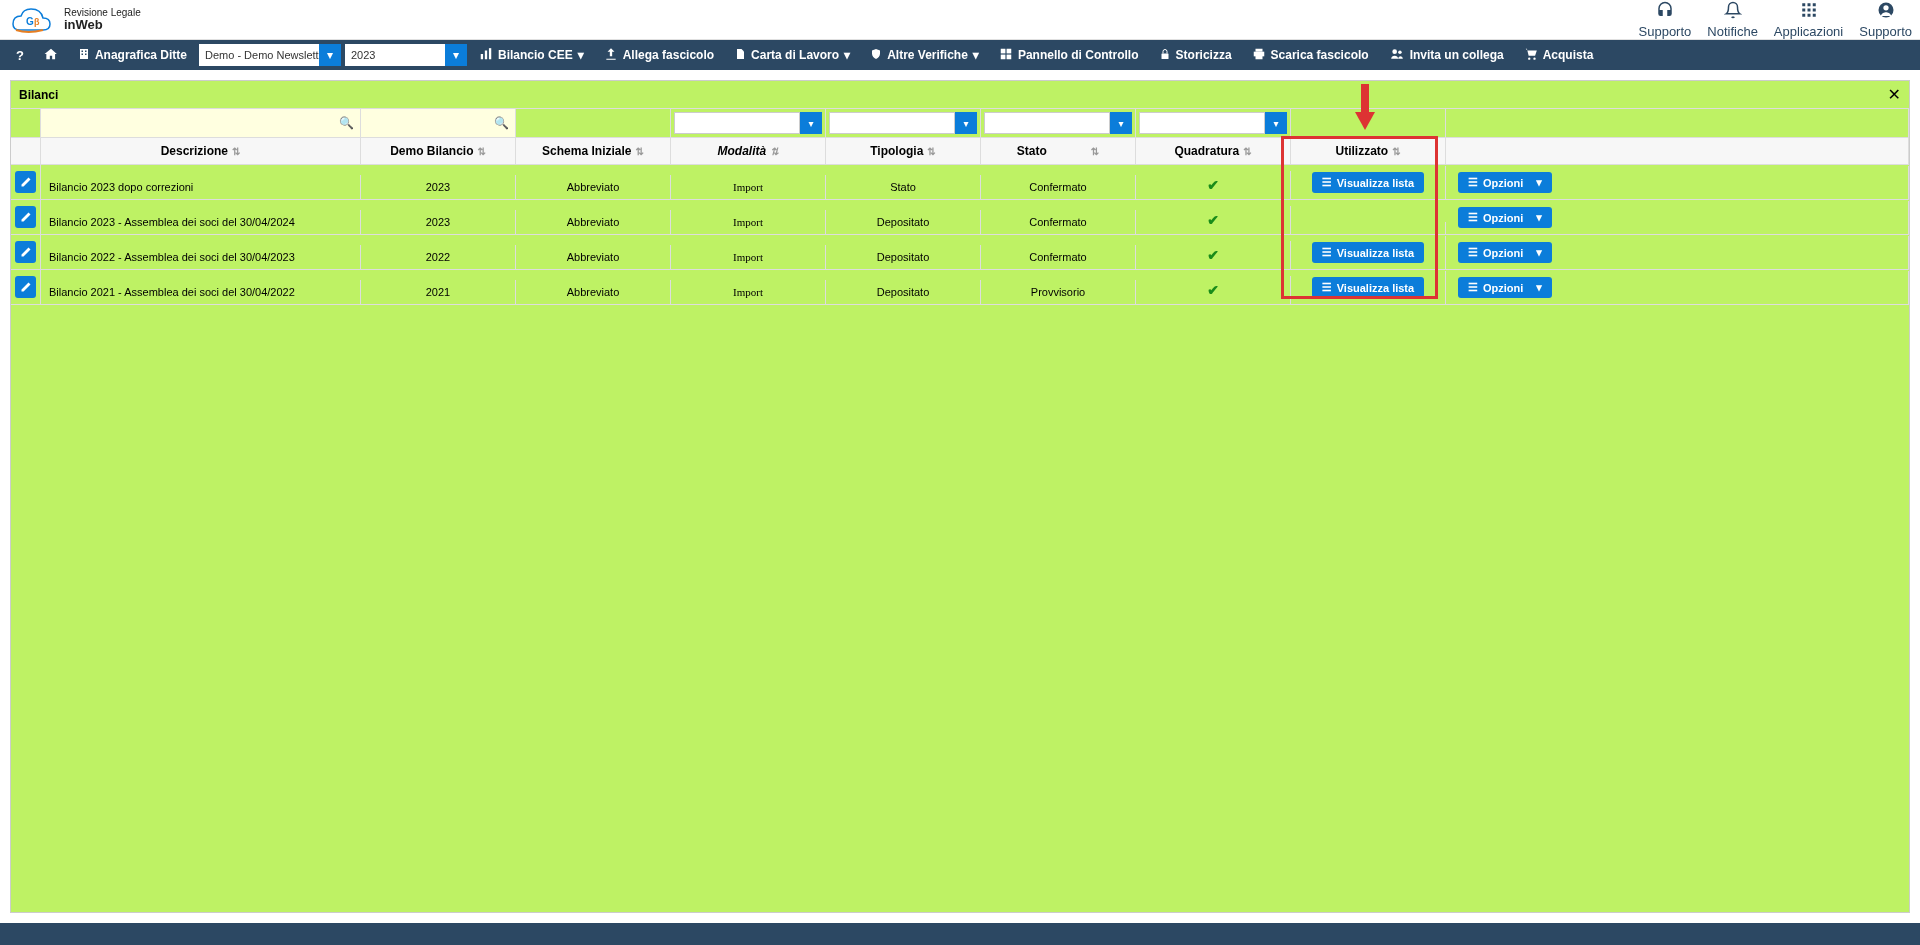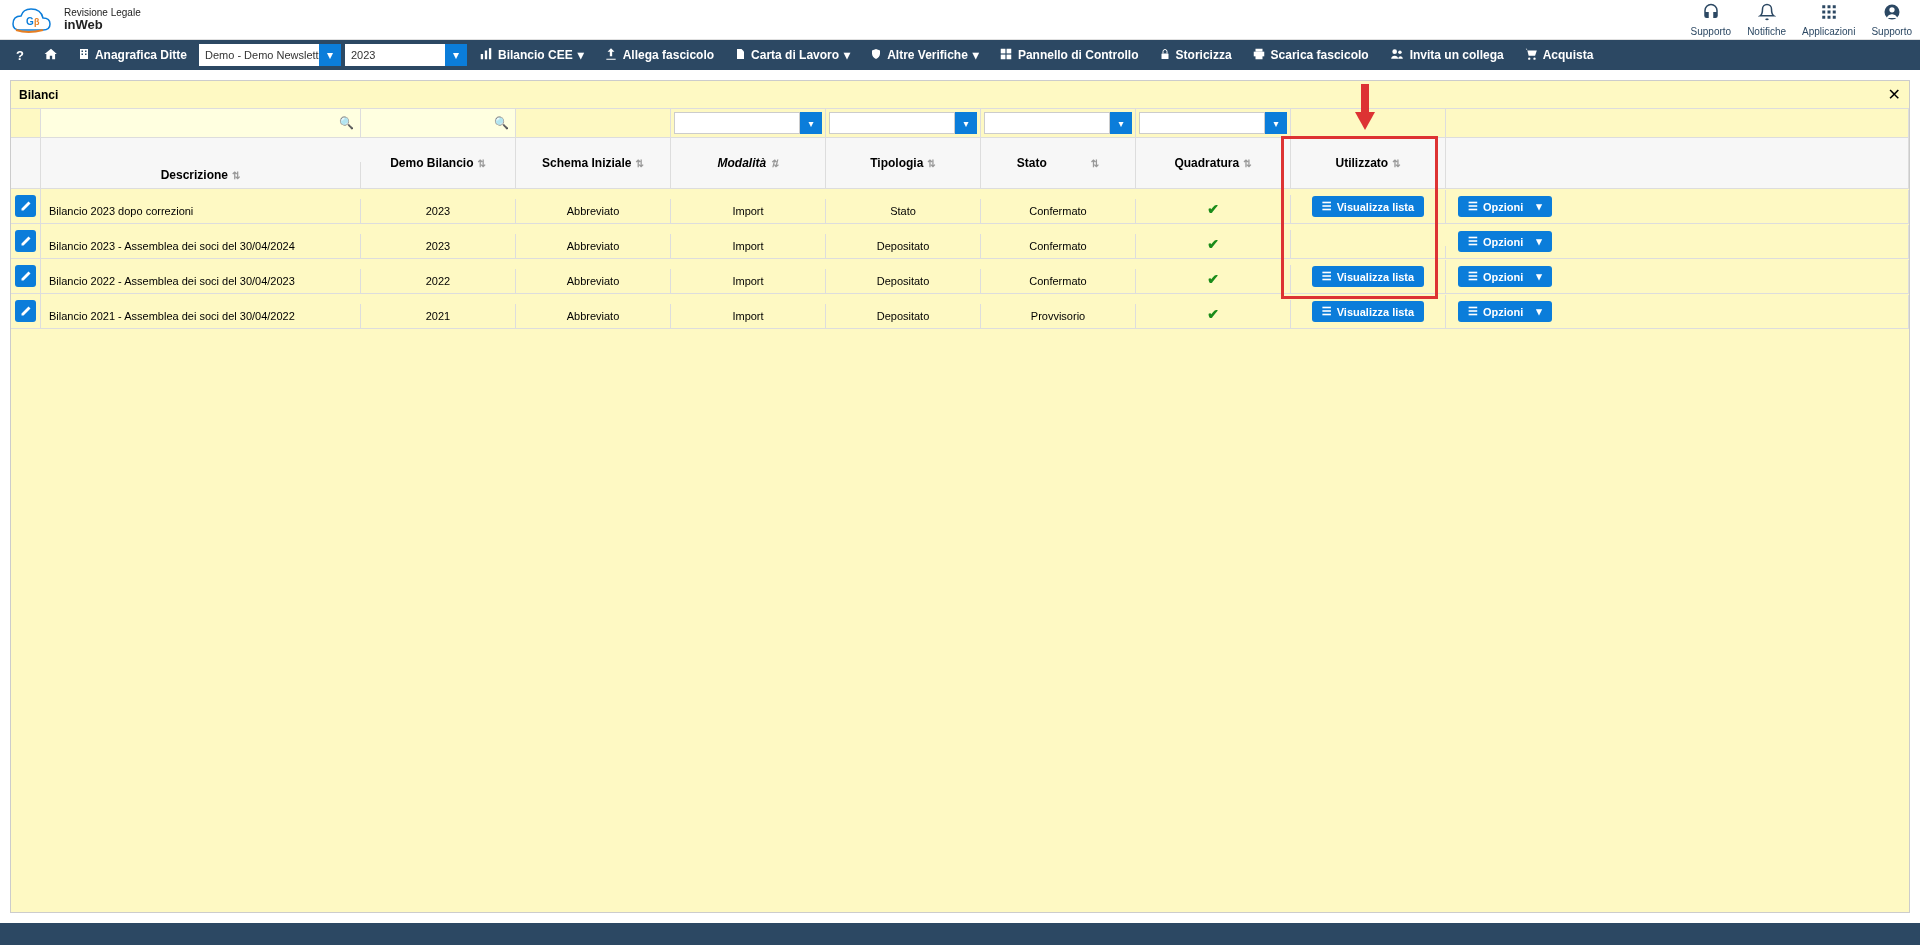--- a/index.html
+++ b/index.html
@@ -20,21 +20,21 @@
   width: 50px; height: 32px;
   position: relative;
 }
 .logo-badge svg { width: 100%; height: 100%; }
 .logo-text { font-size: 11px; color: #333; line-height: 1.1; }
 .logo-text .line1 { color: #222; font-size: 10px; }
 .logo-text .line2 { color: #222; font-weight: bold; font-size: 13px; }
 .top-icons { display: flex; gap: 16px; }
 .top-icon-item { text-align: center; color: #2c4863; cursor: pointer; }
 .top-icon-item .ic { font-size: 18px; color: #2c4863; }
-.top-icon-item .lbl { font-size: 10px; color: #2c4863; display: block; }
+.top-icon-item .lbl { font-size: 13px; color: #2c4863; display: block; }
 
 
 .nav-toolbar {
   background: #2c4863;
   height: 30px;
   display: flex;
   align-items: center;
   padding: 0 8px;
   gap: 4px;
   color: #fff;
@@ -78,21 +78,21 @@
   align-items: center;
   justify-content: center;
   cursor: pointer;
 }
 .nav-select-field.year { width: 100px; }
 
 
 .panel {
   margin: 10px;
   border: 1px solid #ccc;
-  background: #fef9c3;
+  background: #bef264;
   height: calc(945px - 40px - 30px - 20px - 22px);
   display: flex;
   flex-direction: column;
 }
 .panel-header {
   display: flex;
   justify-content: space-between;
   align-items: center;
   padding: 4px 8px;
   font-size: 12px;
@@ -164,21 +164,21 @@
   padding: 6px 4px;
   font-size: 12px;
   font-weight: bold;
   text-align: center;
   display: flex;
   align-items: center;
   justify-content: center;
   gap: 4px;
 }
 .header-cell.edit { width: 30px; }
-.header-cell.desc { flex: 0 0 320px; margin-top: 24px; }
+.header-cell.desc { flex: 0 0 320px; }
 .header-cell.anno { flex: 0 0 155px; }
 .header-cell.schema { flex: 0 0 155px; }
 .header-cell.modalita { flex: 0 0 155px; font-style: italic; }
 .header-cell.tipologia { flex: 0 0 155px; }
 .header-cell.stato { flex: 0 0 155px; gap: 44px; }
 .header-cell.quadratura { flex: 0 0 155px; }
 .header-cell.utilizzato { flex: 0 0 155px; }
 .header-cell.opzioni { flex: 1; }
 .sort-ic { color: #999; font-size: 10px; }
 
@@ -188,21 +188,21 @@
   border-right: 1px solid #ddd;
   padding: 6px 4px;
   display: flex;
   align-items: center;
   justify-content: center;
 }
 .data-cell.edit { width: 30px; justify-content: center; }
 .data-cell.desc { flex: 0 0 320px; justify-content: flex-start; padding-left: 8px; }
 .data-cell.anno { flex: 0 0 155px; }
 .data-cell.schema { flex: 0 0 155px; }
-.data-cell.modalita { flex: 0 0 155px; }
+.data-cell.modalita { flex: 0 0 155px; font-family: Liberation Serif, serif; }
 .data-cell.tipologia { flex: 0 0 155px; }
 .data-cell.stato { flex: 0 0 155px; }
 .data-cell.quadratura { flex: 0 0 155px; }
 .data-cell.utilizzato { flex: 0 0 155px; }
 .data-cell.opzioni { flex: 1; justify-content: flex-start; padding-left: 12px; }
 
 .edit-btn {
   width: 22px; height: 22px;
   background: #0b7dda;
   color: #fff;

